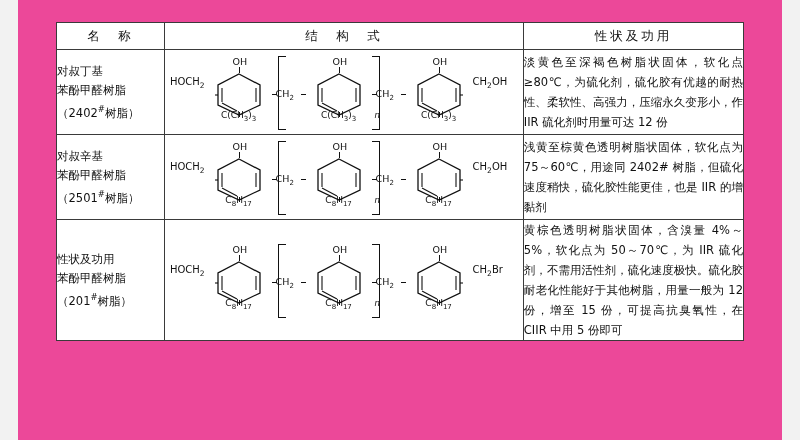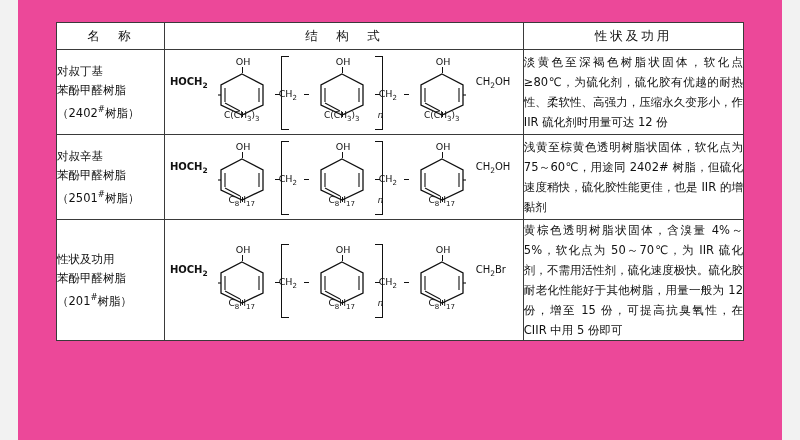--- a/index.html
+++ b/index.html
@@ -76,21 +76,20 @@
   .rowflex{
     display:flex;
     align-items:flex-start;
     justify-content:flex-start;
   }
   .leftlabel{
     font-size:10px;
     white-space:nowrap;
     padding-top:26px;
     padding-right:1px;
-    font-weight:bold;
   }
   .leftlabel .sub{font-size:7.5px;vertical-align:sub;}
   .rightlabel{
     font-size:10px;
     white-space:nowrap;
     padding-top:26px;
     padding-left:1px;
   }
   .rightlabel .sub{font-size:7.5px;vertical-align:sub;}
 

